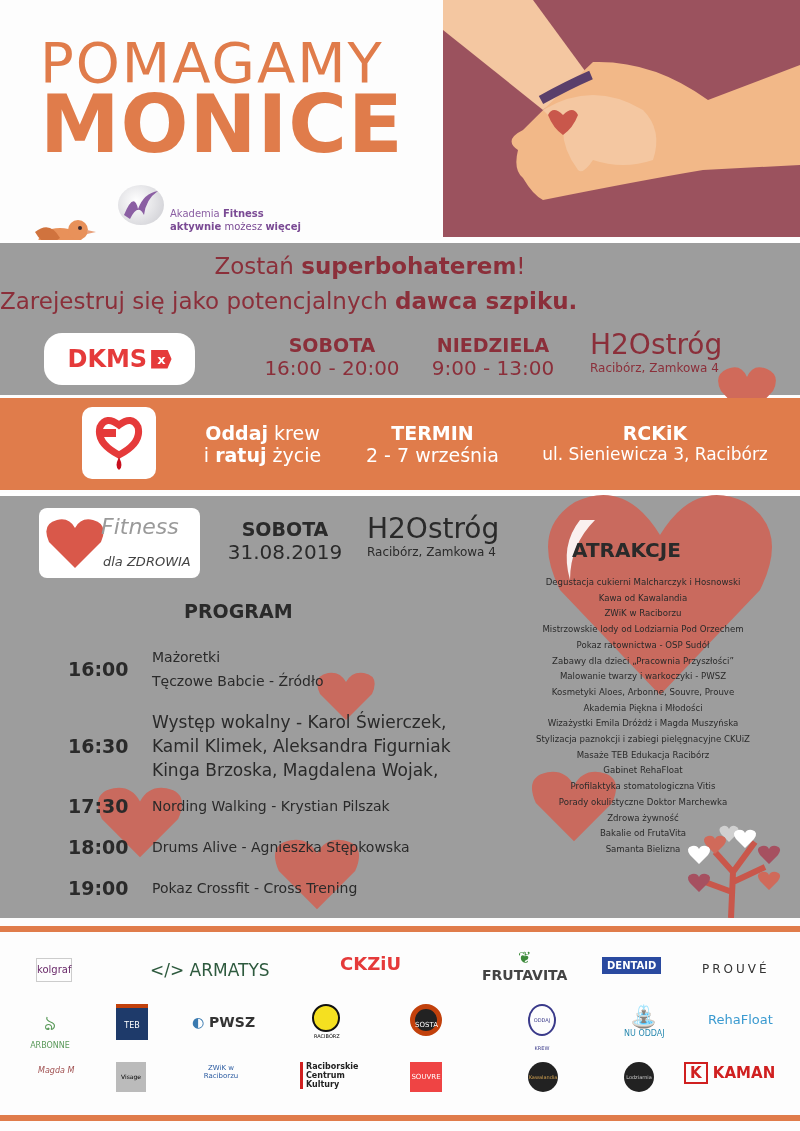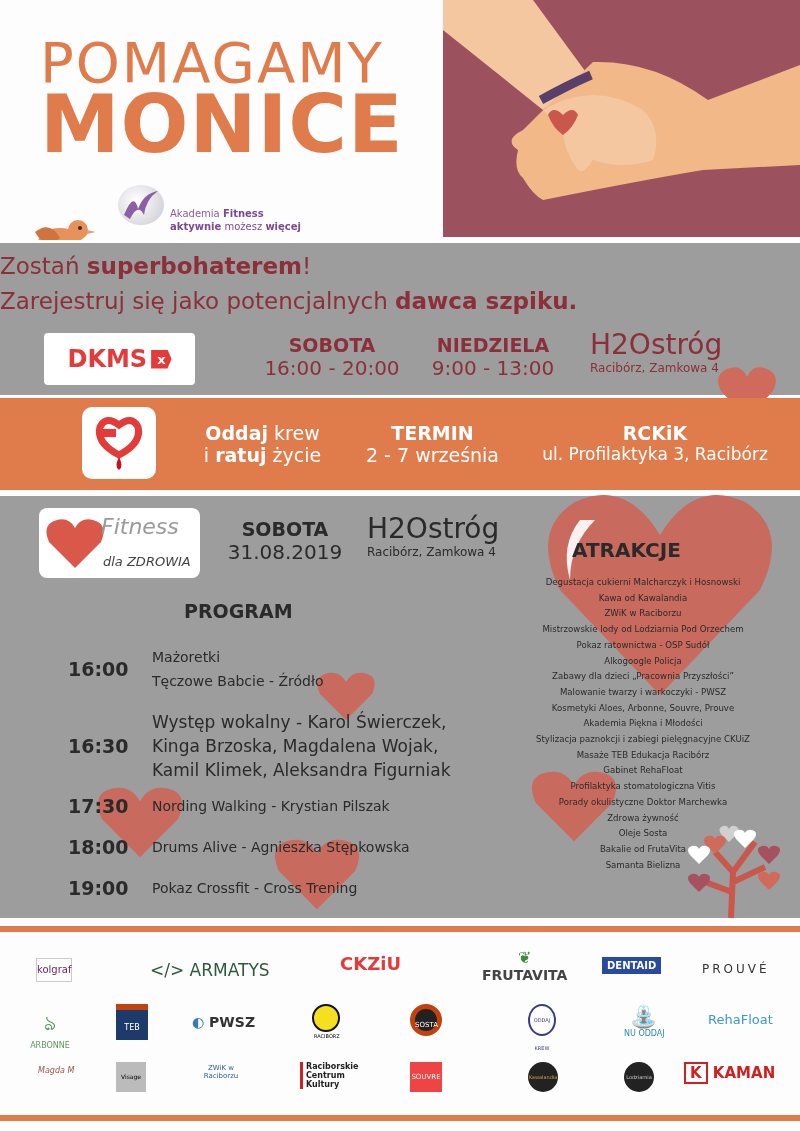--- a/index.html
+++ b/index.html
@@ -9,23 +9,23 @@
   .title1 { left: 40px; top: 30px; font-size: 56px; color: #e07c4b; letter-spacing: 2px; font-weight: normal; }
   .title2 { left: 40px; top: 78px; font-size: 80px; color: #e07c4b; font-weight: bold; letter-spacing: 1px; }
   .af-logo { left: 118px; top: 178px; display: flex; align-items: center; gap: 6px; }
   .af-circle { width: 46px; height: 40px; border-radius: 50%; background: radial-gradient(circle at 40% 40%, #fff, #c9c9cf); }
   .af-name { font-size: 10px; color: #8b5fa3; margin-top: 30px; }
   .af-name b { color: #7a4a94; }
   .af-tag { font-size: 10px; color: #7a4a94; margin-top: 2px; }
   .hero { left: 443px; top: 0; width: 357px; height: 237px; background: #9b525e; overflow: hidden; }
   
   .band1 { left: 0; top: 240px; width: 800px; height: 155px; background: #9d9d9d; border-top: 3px solid #fff; }
-  .slogan1 { left: 0; width: 740px; top: 253px; font-size: 23px; color: #8b2f3a; }
+  .slogan1 { left: 0; width: 740px; top: 253px; text-align: center; font-size: 23px; color: #8b2f3a; }
   .slogan2 { left: 0; width: 800px; top: 288px; text-align: left; font-size: 23px; color: #8b2f3a; }
-  .dkms { left: 44px; top: 333px; width: 151px; height: 52px; background: #fff; border-radius: 4px; display: flex; align-items: center; justify-content: center; font-weight: bold; font-size: 24px; color: #e53a3a; }
+  .dkms { left: 44px; top: 333px; width: 151px; height: 52px; background: #fff; border-radius: 18px; display: flex; align-items: center; justify-content: center; font-weight: bold; font-size: 24px; color: #e53a3a; }
   .dkms .x { display: inline-block; background: #e53a3a; color: #fff; font-size: 13px; padding: 2px 6px; margin-left: 4px; clip-path: polygon(0 0, 80% 0, 100% 50%, 80% 100%, 0 100%); }
   .col { text-align: center; color: #8b2f3a; }
   .col .h { font-weight: bold; font-size: 19px; }
   .col .v { font-size: 20px; }
   .h2o-big { font-size: 28px; color: #8b2f3a; }
   .h2o-small { font-size: 12px; color: #8b2f3a; }
   
   .band2 { left: 0; top: 398px; width: 800px; height: 92px; background: #e07c4b; }
   .blood-logo { left: 82px; top: 407px; width: 74px; height: 72px; background: #fff; border-radius: 10px; display: flex; align-items: center; justify-content: center; }
   .ow { color: #fff; text-align: center; font-size: 19px; }
@@ -112,21 +112,21 @@
 <div class="abs ow" style="left:190px;top:422px;width:145px;">
   <div><b>Oddaj</b><span> krew</span></div>
   <div><span>i </span><b>ratuj</b><span> życie</span></div>
 </div>
 <div class="abs ow" style="left:350px;top:422px;width:165px;">
   <div><b>TERMIN</b></div>
   <div>2 - 7 września</div>
 </div>
 <div class="abs ow" style="left:535px;top:422px;width:240px;">
   <div><b>RCKiK</b></div>
-  <div style="font-size:17px;">ul. Profilaktyka 3, Racibórz</div>
+  <div style="font-size:17px;">ul. Sieniewicza 3, Racibórz</div>
 </div>
 
 <div class="abs band3"></div>
 <svg class="heart" style="left:545px;top:490px;" width="230" height="210" viewBox="0 0 230 210">
     <path d="M115 205 L15 100 Q-15 40 30 12 Q80 -12 115 45 Q150 -12 200 12 Q245 40 215 100 Z" fill="#c96a5e"></path>
     <path d="M35 30 Q15 55 25 90 Q25 55 50 30Z" fill="#fff" opacity="0.9"></path>
   </svg>
 <div class="abs fitlogo">
   <svg class="heart" style="left:6px;top:10px;" width="60" height="52" viewBox="0 0 60 52">
       <path d="M30 50 L4 24 Q-4 6 12 2 Q24 -1 30 10 Q36 -1 48 2 Q64 6 56 24Z" fill="#d9584a"></path>
@@ -159,50 +159,49 @@
 
 <div>
   <div class="abs time" style="top:658px;">16:00</div>
   <div class="abs act" style="top:645px;">
       <div>Mażoretki</div>
       <div>Tęczowe Babcie - Źródło</div>
     </div>
   <div class="abs time" style="top:735px;">16:30</div>
   <div class="abs act" style="top:710px;font-size:17px;">
       <div>Występ wokalny - Karol Świerczek,</div>
+      <div>Kamil Klimek, Aleksandra Figurniak</div>
       <div>Kinga Brzoska, Magdalena Wojak,</div>
-      <div>Kamil Klimek, Aleksandra Figurniak</div>
     </div>
   <div class="abs time" style="top:795px;">17:30</div>
   <div class="abs act" style="top:794px;">Nording Walking - Krystian Pilszak</div>
   <div class="abs time" style="top:836px;">18:00</div>
   <div class="abs act" style="top:835px;">Drums Alive - Agnieszka Stępkowska</div>
   <div class="abs time" style="top:877px;">19:00</div>
   <div class="abs act" style="top:876px;">Pokaz Crossfit  - Cross Trening</div>
 </div>
 
 <div class="abs attr-title">ATRAKCJE</div>
 <div class="abs attr-list">
   <div>Degustacja cukierni Malcharczyk i Hosnowski</div>
     <div>Kawa od Kawalandia</div>
     <div>ZWiK w Raciborzu</div>
     <div>Mistrzowskie lody od Lodziarnia Pod Orzechem</div>
     <div>Pokaz ratownictwa - OSP Sudół</div>
-    <div>Alkogoogle Policja</div>
     <div>Zabawy dla dzieci „Pracownia Przyszłości”</div>
     <div>Malowanie twarzy i warkoczyki - PWSZ</div>
     <div>Kosmetyki Aloes, Arbonne, Souvre, Prouve</div>
     <div>Akademia Piękna i Młodości</div>
+    <div>Wizażystki Emila Dróżdż i Magda Muszyńska</div>
     <div>Stylizacja paznokcji i zabiegi pielęgnacyjne CKUiZ</div>
     <div>Masaże TEB Edukacja Racibórz</div>
     <div>Gabinet RehaFloat</div>
     <div>Profilaktyka stomatologiczna Vitis</div>
     <div>Porady okulistyczne Doktor Marchewka</div>
     <div>Zdrowa żywność</div>
-    <div>Oleje Sosta</div>
     <div>Bakalie od FrutaVita</div>
     <div>Samanta Bielizna</div>
 </div>
 
 <svg class="abs" style="left:685px;top:812px;" width="100" height="106" viewBox="0 0 100 106">
   <path d="M46 106 L48 60 L30 40 M48 60 L70 30 M48 70 L80 55 M47 80 L20 70" stroke="#c9574b" stroke-width="6" fill="none"></path>
   <path d="M44 30 l-8 -8 q-4 -6 2 -8 q4 -1 6 3 q2 -4 6 -3 q6 2 2 8z" fill="#d0d0d0"></path>
   <path d="M30 42 l-9 -9 q-5 -7 2 -9 q5 -1 7 3 q2 -4 7 -3 q7 2 2 9z" fill="#d06a5a"></path>
   <path d="M60 36 l-9 -9 q-5 -7 2 -9 q5 -1 7 3 q2 -4 7 -3 q7 2 2 9z" fill="#fff"></path>
   <path d="M14 52 l-9 -9 q-5 -7 2 -9 q5 -1 7 3 q2 -4 7 -3 q7 2 2 9z" fill="#fff"></path>
@@ -221,21 +220,21 @@
       <div>FRUTAVITA</div>
     </div>
   <div class="logo" style="left:602px;top:957px;background:#2a4aa0;color:#fff;font-weight:bold;font-size:10px;padding:3px 5px;">DENTAID</div>
   <div class="logo" style="left:702px;top:962px;font-size:12px;letter-spacing:3px;color:#333;">PROUVÉ</div>
 </div>
 <div>
   <div class="logo" style="left:30px;top:1008px;width:40px;color:#5a9a5a;font-size:8px;">
       <div style="font-size:20px;">ঌ</div>
       <div>ARBONNE</div>
     </div>
-  <div class="logo" style="left:116px;top:1004px;width:32px;height:36px;background:#1e3a6a;color:#fff;font-size:8px;line-height:36px;border-top:6px solid #c2410c;">TEB</div>
+  <div class="logo" style="left:116px;top:1004px;width:32px;height:36px;background:#1e3a6a;color:#fff;font-size:8px;line-height:36px;border-top:4px solid #c2410c;">TEB</div>
   <div class="logo" style="left:192px;top:1014px;font-size:14px;font-weight:bold;color:#333;"><span style="color:#3a7ab0;">◐ </span><span>PWSZ</span></div>
   <div class="logo" style="left:312px;top:1004px;width:28px;height:28px;border-radius:50%;background:#f5e020;border:2px solid #111;font-size:5px;line-height:60px;">RACIBÓRZ</div>
   <div class="logo" style="left:410px;top:1004px;width:32px;height:32px;border-radius:50%;background:#222;color:#fff;font-size:7px;line-height:32px;border:5px solid #c2410c;">SOSTA</div>
   <div class="logo" style="left:528px;top:1004px;width:28px;height:32px;border-radius:50%;border:2px solid #3a3a8a;color:#3a3a8a;font-size:5px;line-height:28px;">ODDAJ KREW</div>
   <div class="logo" style="left:624px;top:1004px;color:#2a8ab0;font-size:8px;">
       <div style="font-size:22px;">⛲</div>
       <div>NU ODDAJ</div>
     </div>
   <div class="logo" style="left:708px;top:1012px;color:#3a9ad0;font-size:13px;">RehaFloat</div>
 </div>

